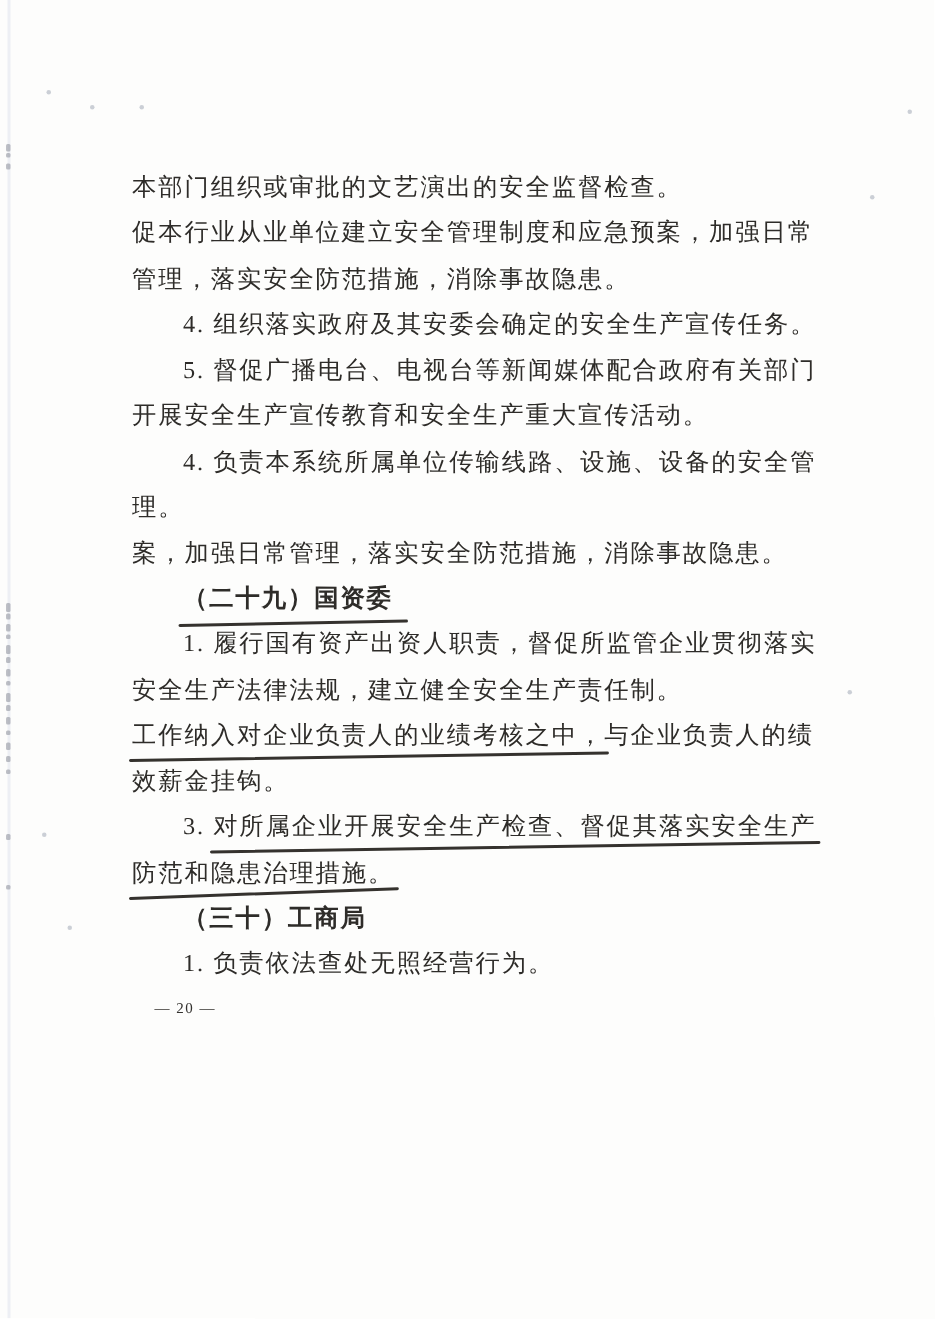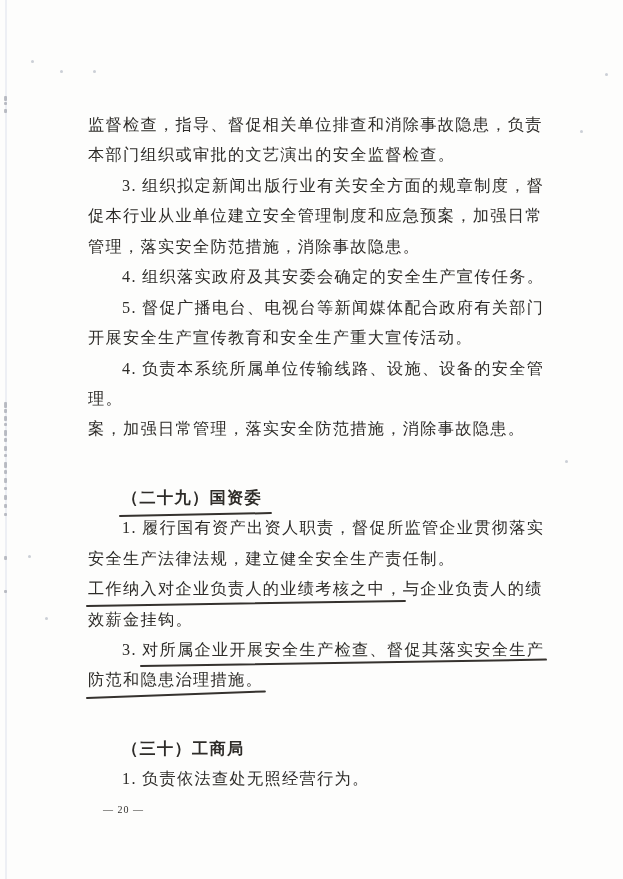--- a/index.html
+++ b/index.html
@@ -23,21 +23,21 @@
     position:absolute;width:3px;height:3px;background:#aab0bc;opacity:.6;border-radius:50%;
   }
   .text-block{
     position:absolute;left:88px;top:110px;width:470px;
     font-size:16.2px;letter-spacing:1.3px;
   }
   .line{
     height:30.45px;line-height:30.45px;white-space:nowrap;
   }
   .line.indent{padding-left:34px;}
-  .line.heading{font-weight:700;margin-top:38px;}
+  .line.heading{font-weight:700;}
   
   .u{position:relative;display:inline-block;}
   .u::after{
     content:"";position:absolute;height:2px;background:#35322e;
     left:-2px;right:-3px;bottom:-3px;border-radius:2px;
     transform-origin:left center;
   }
   .u-heading::after{transform:rotate(-1.1deg);bottom:-4px;left:-3px;right:-10px;}
   .u-steep::after{transform:rotate(-2.1deg);bottom:-3px;}
   .u-gentle::after{transform:rotate(-0.9deg);bottom:-2px;}
@@ -55,23 +55,21 @@
   <div class="speck" style="left:31px;top:60px"></div>
   <div class="speck" style="left:60px;top:70px"></div>
   <div class="speck" style="left:93px;top:70px"></div>
   <div class="speck" style="left:605px;top:73px"></div>
   <div class="speck" style="left:45px;top:617px"></div>
   <div class="speck" style="left:28px;top:555px"></div>
   <div class="speck" style="left:565px;top:460px"></div>
   <div class="speck" style="left:580px;top:130px"></div>
 
   <div class="text-block" id="text-block">
-      <div class="line"><span>监督检查，指导、督促相关单位排查和消除事故隐患，负责</span></div>
       <div class="line"><span>本部门组织或审批的文艺演出的安全监督检查。</span></div>
-      <div class="line indent"><span>3. 组织拟定新闻出版行业有关安全方面的规章制度，督</span></div>
       <div class="line"><span>促本行业从业单位建立安全管理制度和应急预案，加强日常</span></div>
       <div class="line"><span>管理，落实安全防范措施，消除事故隐患。</span></div>
       <div class="line indent"><span>4. 组织落实政府及其安委会确定的安全生产宣传任务。</span></div>
       <div class="line indent"><span>5. 督促广播电台、电视台等新闻媒体配合政府有关部门</span></div>
       <div class="line"><span>开展安全生产宣传教育和安全生产重大宣传活动。</span></div>
       <div class="line indent"><span>4. 负责本系统所属单位传输线路、设施、设备的安全管</span></div>
       <div class="line"><span>理。</span></div>
       <div class="line"><span>案，加强日常管理，落实安全防范措施，消除事故隐患。</span></div>
       <div class="line indent heading"><span class="u u-heading">（二十九）国资委</span></div>
       <div class="line indent"><span>1. 履行国有资产出资人职责，督促所监管企业贯彻落实</span></div>

